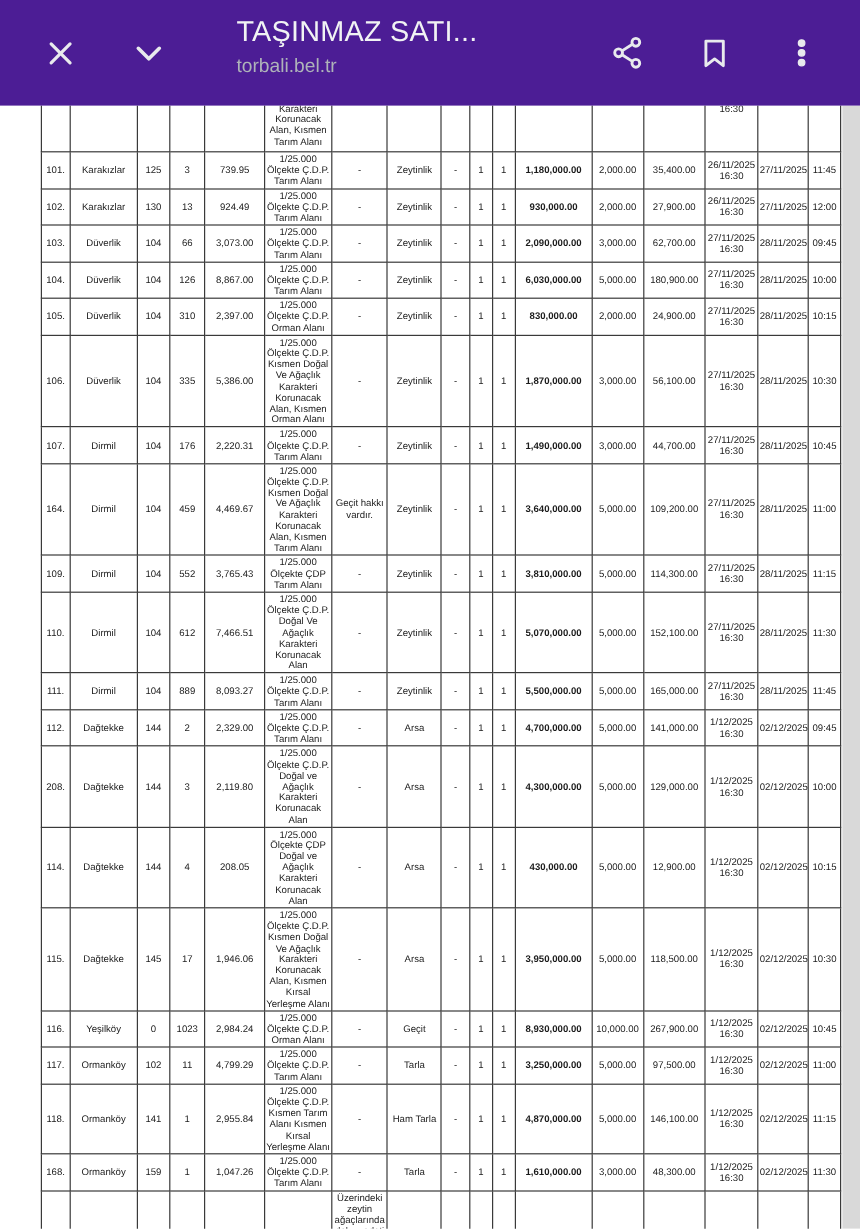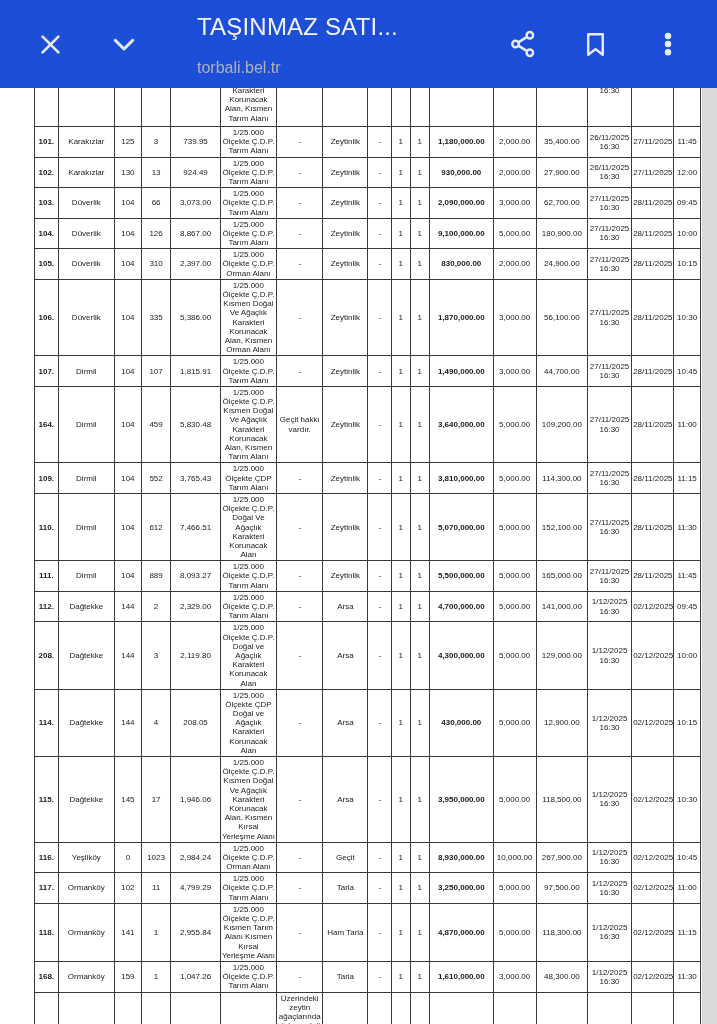--- a/index.html
+++ b/index.html
@@ -1,47 +1,47 @@
 <!DOCTYPE html>
 <html><head>
 <meta charset="utf-8">
 <style>
   * { margin:0; padding:0; box-sizing:border-box; }
   html,body { width:717px; height:1024px; overflow:hidden; background:#fff;
               font-family:"Liberation Sans", sans-serif; }
 
   
   .toolbar { position:absolute; left:0; top:0; width:717px; height:88px;
-             background:#1d4ed8; z-index:10; }
+             background:#4c1d95; z-index:10; }
   .tb-icon { position:absolute; top:0; height:88px; display:flex;
              align-items:center; justify-content:center; width:56px; }
   .tb-icon svg { stroke:#e8eaed; }
   .ic-close   { left:22px; }
   .ic-chevron { left:96px; }
   .ic-share   { left:495px; }
   .ic-bookmark{ left:567px; }
   .ic-menu    { left:640px; width:56px; }
   .tb-titles { position:absolute; left:197px; top:13px; width:300px; }
   .tb-title { color:#f1f3f4; font-size:24px; letter-spacing:0.2px;
               white-space:nowrap; }
-  .tb-url   { color:#aeb3b9; font-size:16px; margin-top:18px; }
+  .tb-url   { color:#aeb3b9; font-size:16px; margin-top:6px; }
 
   
   .page { position:absolute; left:0; top:88px; width:717px; height:936px;
           background:#ffffff; overflow:hidden; }
   .page-gutter { position:absolute; left:702px; top:0; width:15px;
                  height:936px; background:#d9d9d9; }
 
   table.sale { position:absolute; left:34px; top:-4px; width:667px;
                border-collapse:collapse; table-layout:fixed;
                font-size:8px; line-height:1.15; color:#1b1b1b; }
   table.sale td { border:1px solid #3a3a3a; text-align:center;
                   vertical-align:middle; padding:1px 1px; overflow:visible;
                   word-wrap:normal; }
-  td.f-no    { font-weight:bold; }
+  td.f-no    { font-weight:normal; }
   td.f-bedel { font-weight:bold; }
   tr.carry td { vertical-align:top; height:42px; }
 
   col.c-no{width:23px} col.c-mah{width:55px} col.c-ada{width:26px}
   col.c-par{width:29px} col.c-alan{width:48px} col.c-plan{width:55px}
   col.c-acik{width:45px} col.c-nit{width:44px} col.c-c9{width:23px}
   col.c-c10{width:18px} col.c-c11{width:19px} col.c-bedel{width:62px}
   col.c-sart{width:42px} col.c-tem{width:50px} col.c-teslim{width:43px}
   col.c-tarih{width:41px} col.c-saat{width:26px}
 </style>
@@ -191,21 +191,21 @@
     <td>Düverlik</td>
     <td>104</td>
     <td>126</td>
     <td>8,867.00</td>
     <td>1/25.000 Ölçekte Ç.D.P. Tarım Alanı</td>
     <td>-</td>
     <td>Zeytinlik</td>
     <td>-</td>
     <td>1</td>
     <td>1</td>
-    <td class="f-bedel">9,100,000.00</td>
+    <td class="f-bedel">6,030,000.00</td>
     <td>5,000.00</td>
     <td>180,900.00</td>
     <td>27/11/2025 16:30</td>
     <td>28/11/2025</td>
     <td>10:00</td>
   </tr>
         <tr>
     <td class="f-no">105.</td>
     <td>Düverlik</td>
     <td>104</td>
@@ -240,41 +240,41 @@
     <td>3,000.00</td>
     <td>56,100.00</td>
     <td>27/11/2025 16:30</td>
     <td>28/11/2025</td>
     <td>10:30</td>
   </tr>
         <tr>
     <td class="f-no">107.</td>
     <td>Dirmil</td>
     <td>104</td>
-    <td>107</td>
-    <td>1,815.91</td>
+    <td>176</td>
+    <td>2,220.31</td>
     <td>1/25.000 Ölçekte Ç.D.P. Tarım Alanı</td>
     <td>-</td>
     <td>Zeytinlik</td>
     <td>-</td>
     <td>1</td>
     <td>1</td>
     <td class="f-bedel">1,490,000.00</td>
     <td>3,000.00</td>
     <td>44,700.00</td>
     <td>27/11/2025 16:30</td>
     <td>28/11/2025</td>
     <td>10:45</td>
   </tr>
         <tr>
     <td class="f-no">164.</td>
     <td>Dirmil</td>
     <td>104</td>
     <td>459</td>
-    <td>5,830.48</td>
+    <td>4,469.67</td>
     <td>1/25.000 Ölçekte Ç.D.P. Kısmen Doğal Ve Ağaçlık Karakteri Korunacak Alan, Kısmen Tarım Alanı</td>
     <td>Geçit hakkı vardır.</td>
     <td>Zeytinlik</td>
     <td>-</td>
     <td>1</td>
     <td>1</td>
     <td class="f-bedel">3,640,000.00</td>
     <td>5,000.00</td>
     <td>109,200.00</td>
     <td>27/11/2025 16:30</td>
@@ -459,21 +459,21 @@
     <td>1</td>
     <td>2,955.84</td>
     <td>1/25.000 Ölçekte Ç.D.P. Kısmen Tarım Alanı Kısmen Kırsal Yerleşme Alanı</td>
     <td>-</td>
     <td>Ham Tarla</td>
     <td>-</td>
     <td>1</td>
     <td>1</td>
     <td class="f-bedel">4,870,000.00</td>
     <td>5,000.00</td>
-    <td>118,300.00</td>
+    <td>146,100.00</td>
     <td>1/12/2025 16:30</td>
     <td>02/12/2025</td>
     <td>11:15</td>
   </tr>
         <tr>
     <td class="f-no">168.</td>
     <td>Ormanköy</td>
     <td>159</td>
     <td>1</td>
     <td>1,047.26</td>

